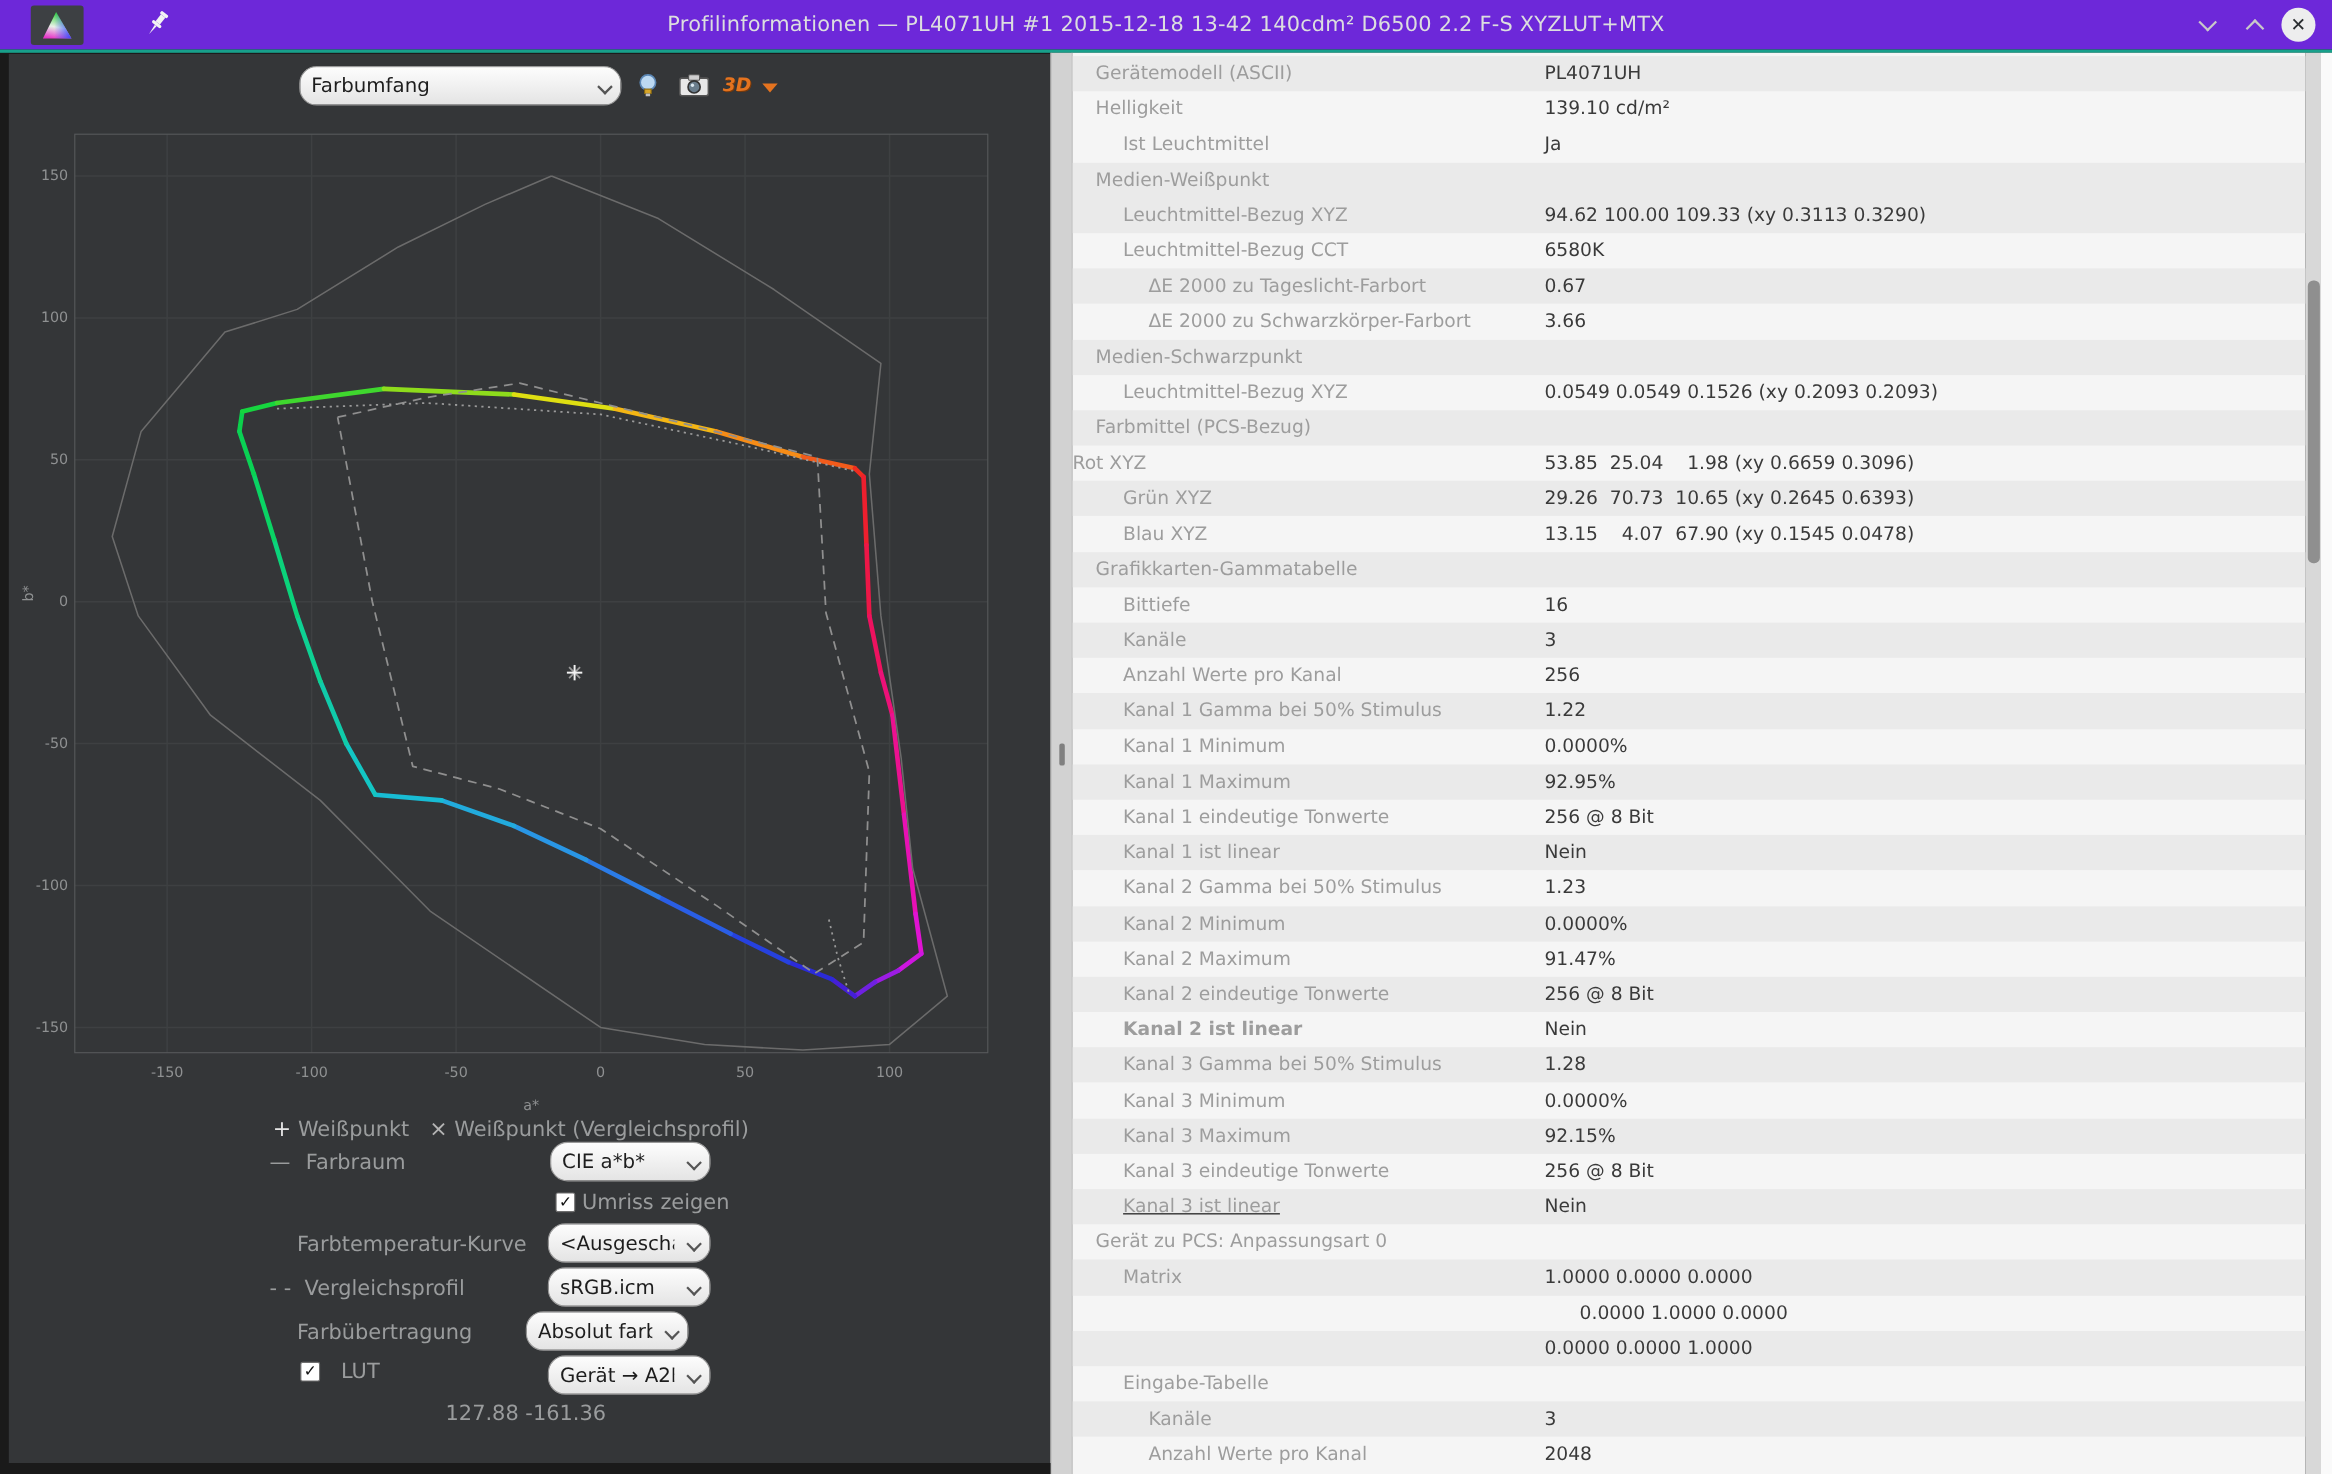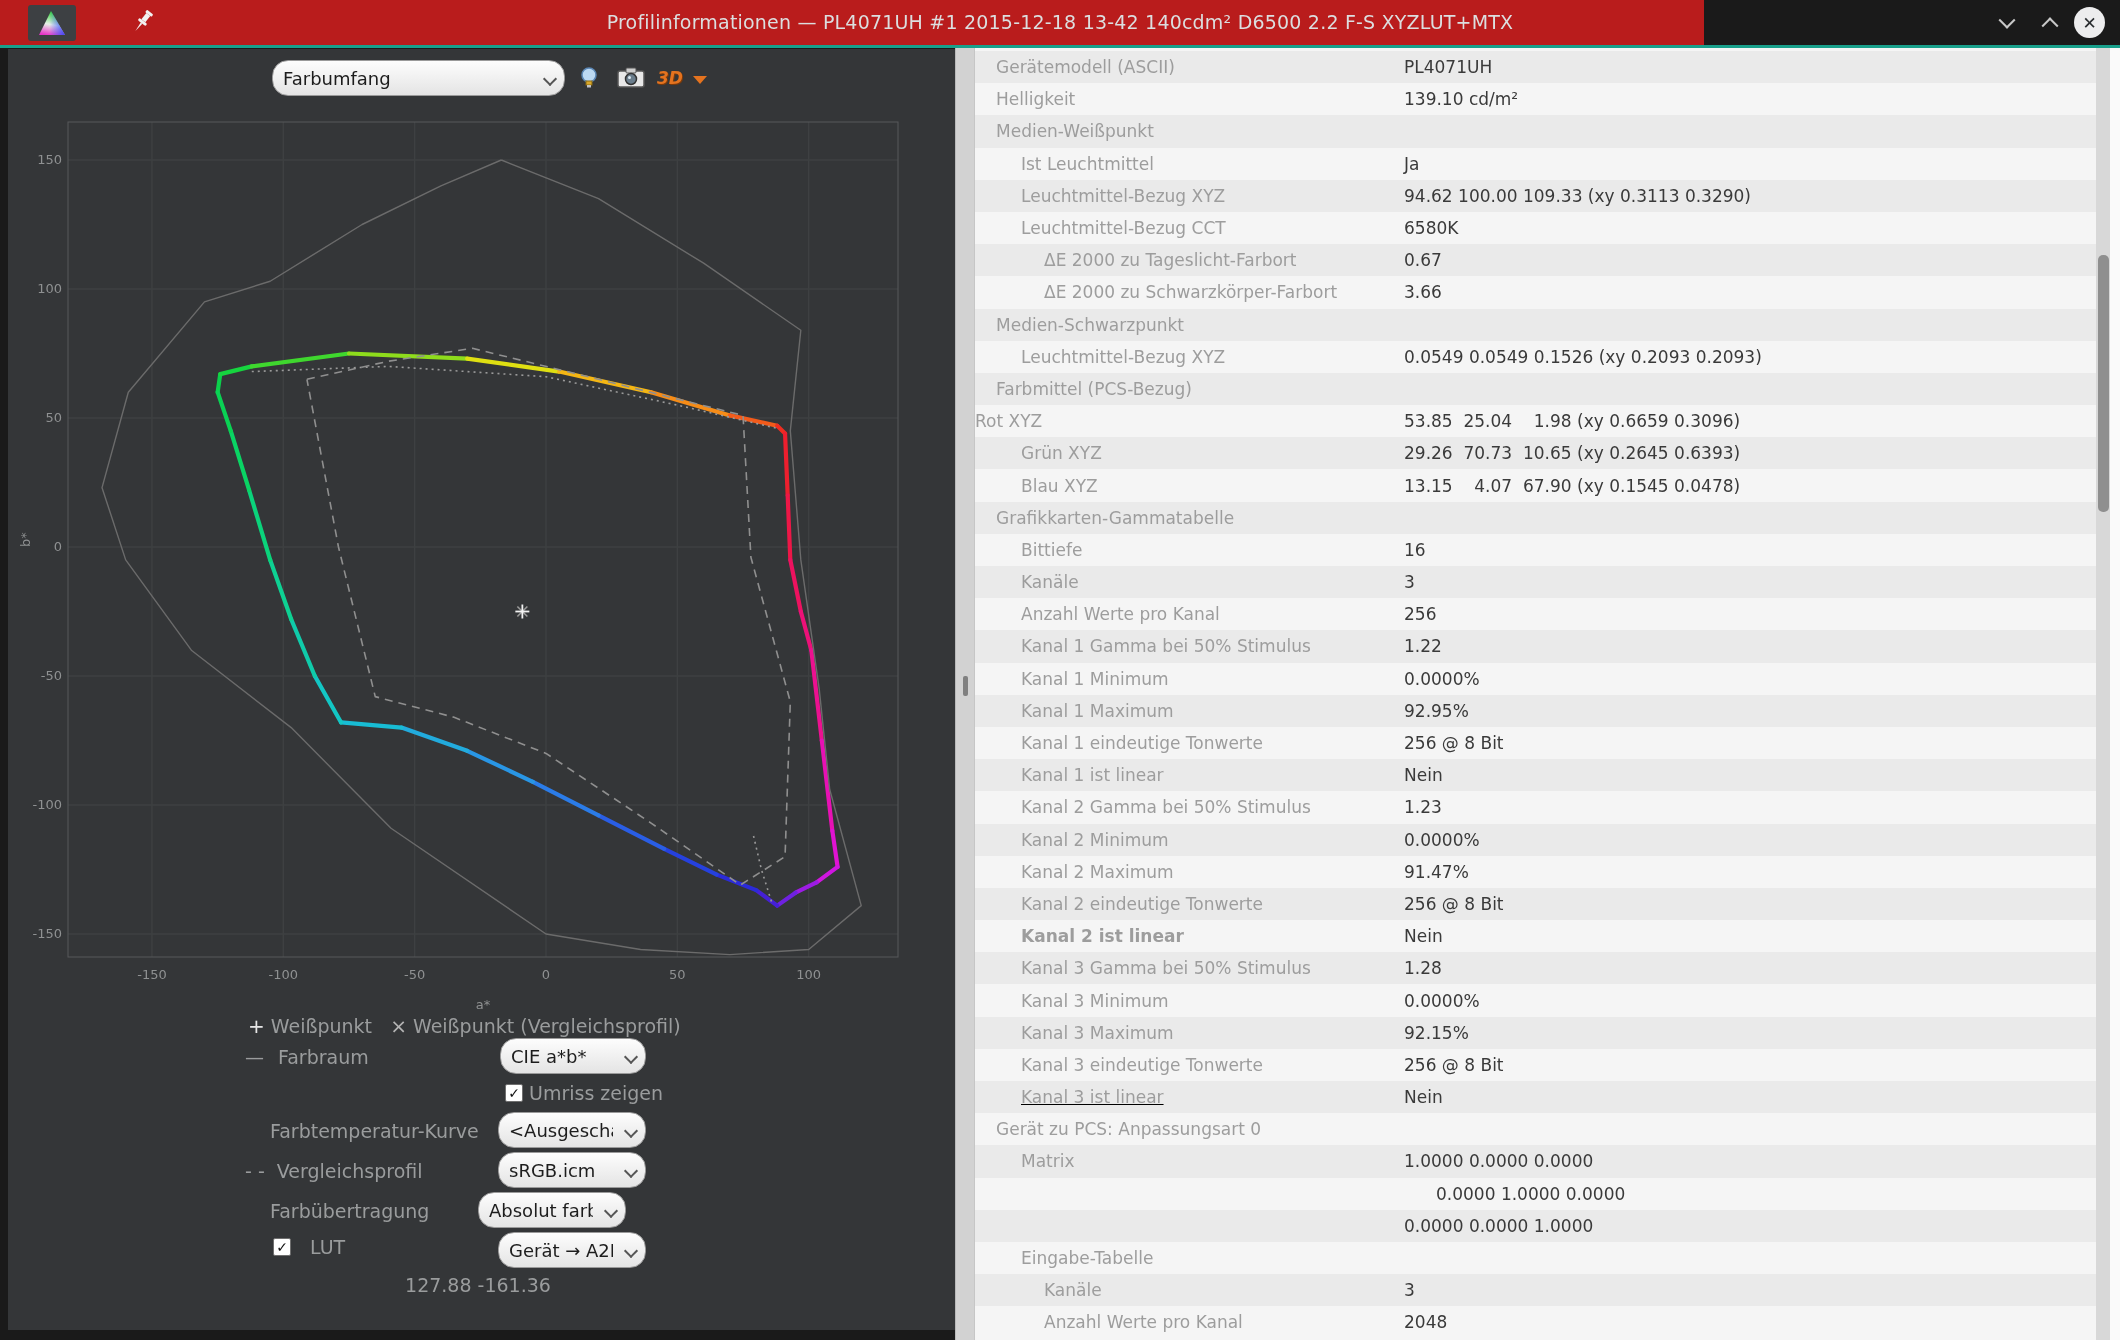--- a/index.html
+++ b/index.html
@@ -4,21 +4,21 @@
 <style>
   html,body{margin:0;padding:0;}
   body{
     width:2120px;height:1340px;position:relative;overflow:hidden;
     background:#1a1a1a;
     font-family:"DejaVu Sans",sans-serif;
     -webkit-font-smoothing:antialiased;
   }
   .abs{position:absolute;}
   
-  .titlebar{left:0;top:0;width:1704px;height:45px;background:#b91c1c;}
+  .titlebar{left:0;top:0;width:2120px;height:45px;background:#6d28d9;}
   .accent{left:0;top:45px;width:2120px;height:3px;}
   .app-icon{left:28px;top:5px;width:48px;height:36px;background:#3d4043;border-radius:3px;
     display:flex;align-items:center;justify-content:center;}
   .pin-icon{left:130px;top:8px;width:28px;height:30px;}
   .win-title{left:0;top:0;width:2120px;height:45px;line-height:45px;text-align:center;
     color:#dcdedf;font-size:19px;letter-spacing:.2px;}
   .winbtn{top:8px;width:30px;height:30px;display:flex;align-items:center;justify-content:center;cursor:default;}
   .chev{display:inline-block;width:10px;height:10px;border-right:2px solid #c9c9c9;border-bottom:2px solid #c9c9c9;}
   .chev.down{transform:rotate(45deg) translate(-2px,-2px);}
   .chev.up{transform:rotate(-135deg) translate(-2px,-2px);}
@@ -272,27 +272,27 @@
 
 <div class="abs right-panel" id="info-table" style="padding-top: 3px;">
     <div class="prow alt" style="position: relative;">
       <span class="lbl" style="padding-left: 21px;">Gerätemodell (ASCII)</span>
       <span class="val">PL4071UH</span>
     </div>
     <div class="prow" style="position: relative;">
       <span class="lbl" style="padding-left: 21px;">Helligkeit</span>
       <span class="val">139.10 cd/m²</span>
     </div>
-    <div class="prow alt" style="position: relative;">
-      <span class="lbl" style="padding-left: 21px;">Medien-Weißpunkt</span>
-      <span class="val"></span>
-    </div>
     <div class="prow" style="position: relative;">
       <span class="lbl" style="padding-left: 46px;">Ist Leuchtmittel</span>
       <span class="val">Ja</span>
+    </div>
+    <div class="prow alt" style="position: relative;">
+      <span class="lbl" style="padding-left: 21px;">Medien-Weißpunkt</span>
+      <span class="val"></span>
     </div>
     <div class="prow alt" style="position: relative;">
       <span class="lbl" style="padding-left: 46px;">Leuchtmittel-Bezug XYZ</span>
       <span class="val">94.62 100.00 109.33 (xy 0.3113 0.3290)</span>
     </div>
     <div class="prow" style="position: relative;">
       <span class="lbl" style="padding-left: 46px;">Leuchtmittel-Bezug CCT</span>
       <span class="val">6580K</span>
     </div>
     <div class="prow alt" style="position: relative;">

